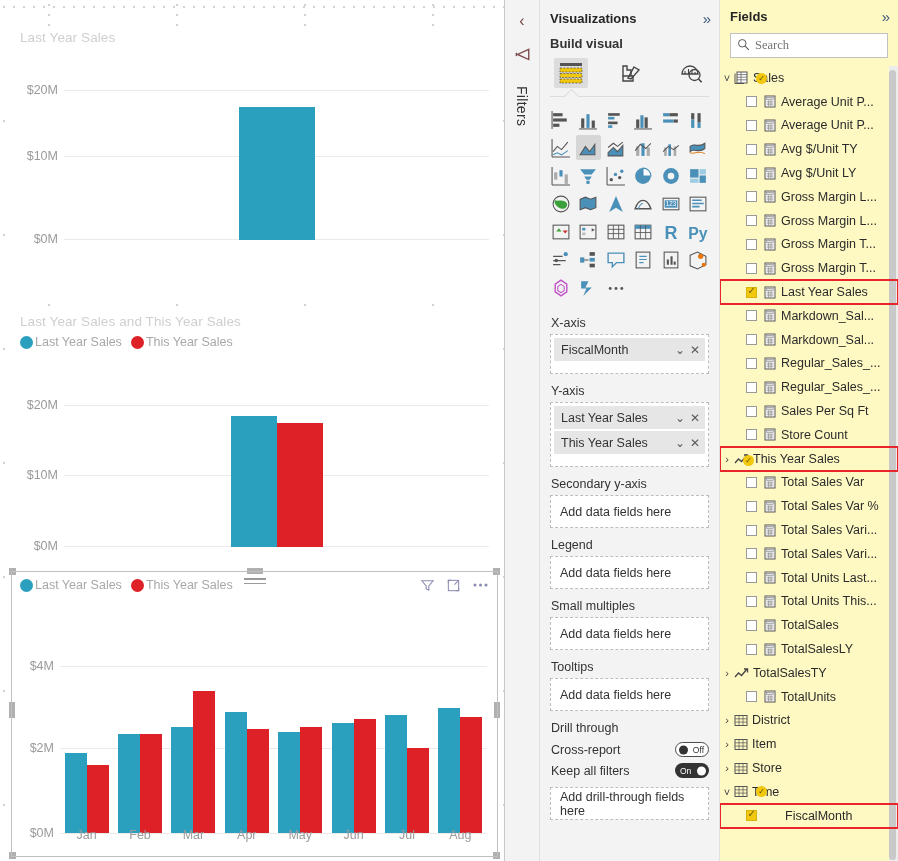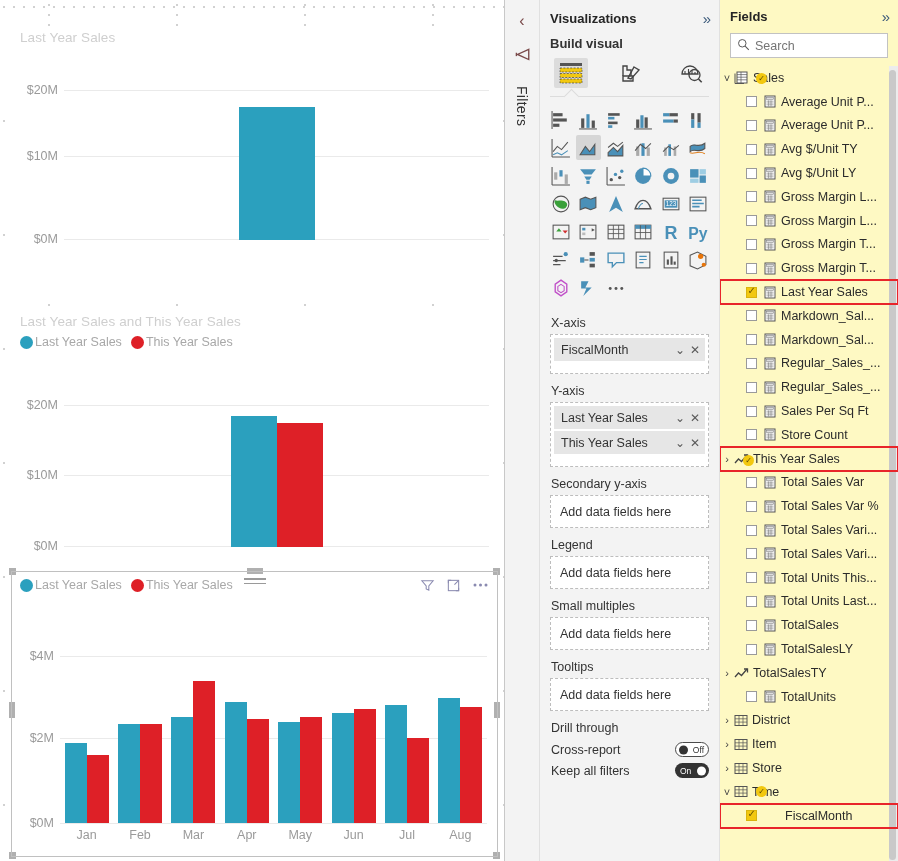--- a/index.html
+++ b/index.html
@@ -78,21 +78,21 @@
   .tog i { position:absolute; top:50%; transform:translateY(-50%); width:9px; height:9px; border-radius:50%;}
   .tog.off i { background:#333; left:3px;}
   .tog.on i { background:#fff; right:3px;}
   .tog span { position:absolute; top:50%; transform:translateY(-50%); font-size:8.5px;}
   .tog.off span{ right:4px; color:#333;}
   .tog.on span{ left:5px; color:#fff;}
 
   
   .fields { width: 178px; background: #fef9c3; display:flex; flex-direction:column; position:relative;}
   .search { margin: 8px 10px 0 10px; height: 25px; background:#fff; border:1px solid #c2c2c2; display:flex; align-items:center; padding-left:6px; gap:5px;}
-  .search input { border:0; outline:0; font-size:12.5px; color:#555; font-family:Liberation Sans, sans-serif; width:100%; background:transparent;}
+  .search input { border:0; outline:0; font-size:12.5px; color:#555; font-family:Liberation Serif, serif; width:100%; background:transparent;}
   .flist { margin-top: 8px; flex:1; overflow:hidden; position:relative;}
   .frow { height: 23.8px; display:flex; align-items:center; font-size:12.5px; color:#2b2b2b; white-space:nowrap; position:relative;}
   .frow .exp { width:14px; text-align:center; color:#444; font-size:11px;}
   .frow .cb { width:11px; height:11px; border:1px solid #9a9a9a; background:#fff; display:inline-block; flex:none;}
   .frow .cb.on { background:#f2c80f; border-color:#d9b30d; position:relative;}
   .frow .cb.on:after{ content:"✓"; position:absolute; left:0.5px; top:-3px; font-size:10px; color:#6b5500;}
   .frow .nm { overflow:hidden; text-overflow:clip;}
   .hl { outline: 2.5px solid #e8252a; outline-offset: -1px; }
   .scroll { position:absolute; right:2px; top:0; width:7px; background:#c9c9c9; border-radius:4px;}
   .vscroll-track{ position:absolute; right:0px; top:0; bottom:0; width:9px; background:#ececec;}
@@ -181,21 +181,21 @@
       <div class="legend" style="padding-left:8px;">
         <div class="leg">
           <span class="dot" style="background:#2ba0be;"></span>
           <span>Last Year Sales</span>
         </div>
         <div class="leg">
           <span class="dot" style="background:#de2027;"></span>
           <span>This Year Sales</span>
         </div>
       </div>
-      <div class="plot" style="position:absolute; left:48px; right:10px; top:84px; height:142px;">
+      <div class="plot" style="position:absolute; left:48px; right:10px; top:94px; height:142px;">
         <div class="gline" style="top:0px;"></div>
         <div class="ylab" style="top:0px;">$4M</div>
         <div class="gline" style="top:82px;"></div>
         <div class="ylab" style="top:82px;">$2M</div>
         <div class="gline" style="top:167px;"></div>
         <div class="ylab" style="top:167px;">$0M</div>
         <div class="bars" id="monthBars" style="height:167px;">
             <div class="grp">
               <div class="bar" style="height: 79.7045px; background: rgb(43, 160, 190);"></div>
               <div class="bar" style="height: 68.3182px; background: rgb(222, 32, 39);"></div>
@@ -613,20 +613,23 @@
           <span>Off</span>
         </span>
     </div>
     <div class="togrow">
       <span>Keep all filters</span>
       <span class="tog on">
           <i></i>
           <span>On</span>
         </span>
     </div>
+    <div class="well" style="margin-top:6px;">
+      <div class="placeholder">Add drill-through fields here</div>
+    </div>
   </div>
 
   <div class="fields">
     <div class="pane-head" style="padding-top:8px;">
       <span class="pane-title">Fields</span>
       <span class="chev">»</span>
     </div>
     <div class="search">
       <span>
         <svg width="13" height="13" viewBox="0 0 16 16">
@@ -893,33 +896,33 @@
         <div class="frow">
           <span style="width:26px;"></span>
           <span class="cb"></span>
           <span style="display:flex; align-items:center; padding:0 5px 0 7px;">
             <svg width="12" height="13" viewBox="0 0 12 13">
               <rect x="1" y="1" width="10" height="11" fill="#fff" stroke="#555" stroke-width="1"></rect>
               <rect x="2.4" y="2.3" width="7.2" height="2.2" fill="#ddd" stroke="#777" stroke-width=".5"></rect>
               <path d="M2.4 6.2h7.2M2.4 8h7.2M2.4 9.8h7.2M4.6 5.4v6M7 5.4v6" stroke="#777" stroke-width=".6"></path>
             </svg>
           </span>
+          <span class="nm">Total Units Last...</span>
+        </div>
+        <div class="frow">
+          <span style="width:26px;"></span>
+          <span class="cb"></span>
+          <span style="display:flex; align-items:center; padding:0 5px 0 7px;">
+            <svg width="12" height="13" viewBox="0 0 12 13">
+              <rect x="1" y="1" width="10" height="11" fill="#fff" stroke="#555" stroke-width="1"></rect>
+              <rect x="2.4" y="2.3" width="7.2" height="2.2" fill="#ddd" stroke="#777" stroke-width=".5"></rect>
+              <path d="M2.4 6.2h7.2M2.4 8h7.2M2.4 9.8h7.2M4.6 5.4v6M7 5.4v6" stroke="#777" stroke-width=".6"></path>
+            </svg>
+          </span>
           <span class="nm">Total Units This...</span>
-        </div>
-        <div class="frow">
-          <span style="width:26px;"></span>
-          <span class="cb"></span>
-          <span style="display:flex; align-items:center; padding:0 5px 0 7px;">
-            <svg width="12" height="13" viewBox="0 0 12 13">
-              <rect x="1" y="1" width="10" height="11" fill="#fff" stroke="#555" stroke-width="1"></rect>
-              <rect x="2.4" y="2.3" width="7.2" height="2.2" fill="#ddd" stroke="#777" stroke-width=".5"></rect>
-              <path d="M2.4 6.2h7.2M2.4 8h7.2M2.4 9.8h7.2M4.6 5.4v6M7 5.4v6" stroke="#777" stroke-width=".6"></path>
-            </svg>
-          </span>
-          <span class="nm">Total Units Last...</span>
         </div>
         <div class="frow">
           <span style="width:26px;"></span>
           <span class="cb"></span>
           <span style="display:flex; align-items:center; padding:0 5px 0 7px;">
             <svg width="12" height="13" viewBox="0 0 12 13">
               <rect x="1" y="1" width="10" height="11" fill="#fff" stroke="#555" stroke-width="1"></rect>
               <rect x="2.4" y="2.3" width="7.2" height="2.2" fill="#ddd" stroke="#777" stroke-width=".5"></rect>
               <path d="M2.4 6.2h7.2M2.4 8h7.2M2.4 9.8h7.2M4.6 5.4v6M7 5.4v6" stroke="#777" stroke-width=".6"></path>
             </svg>

